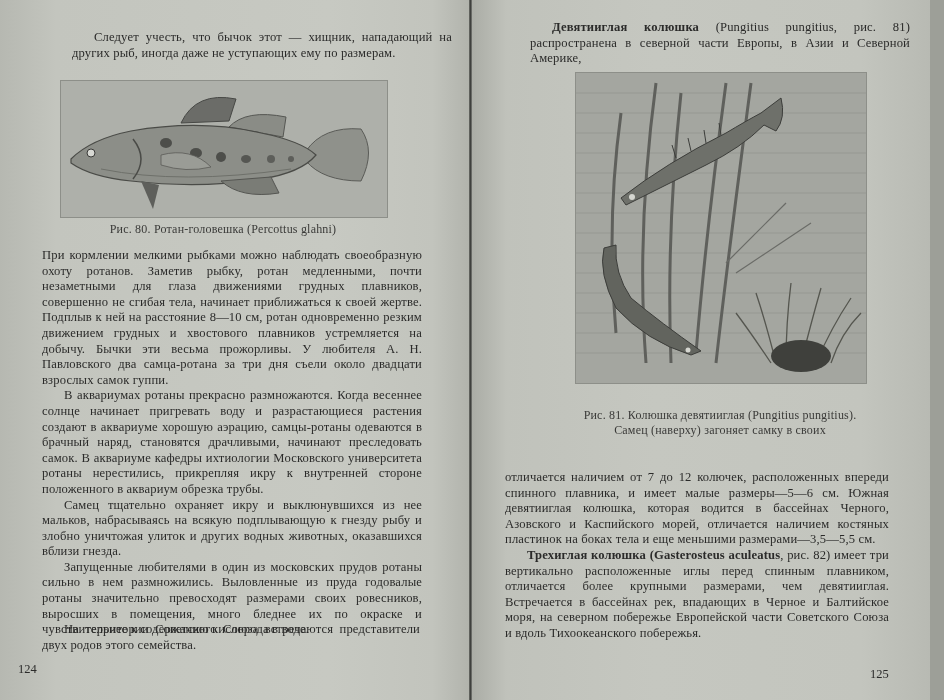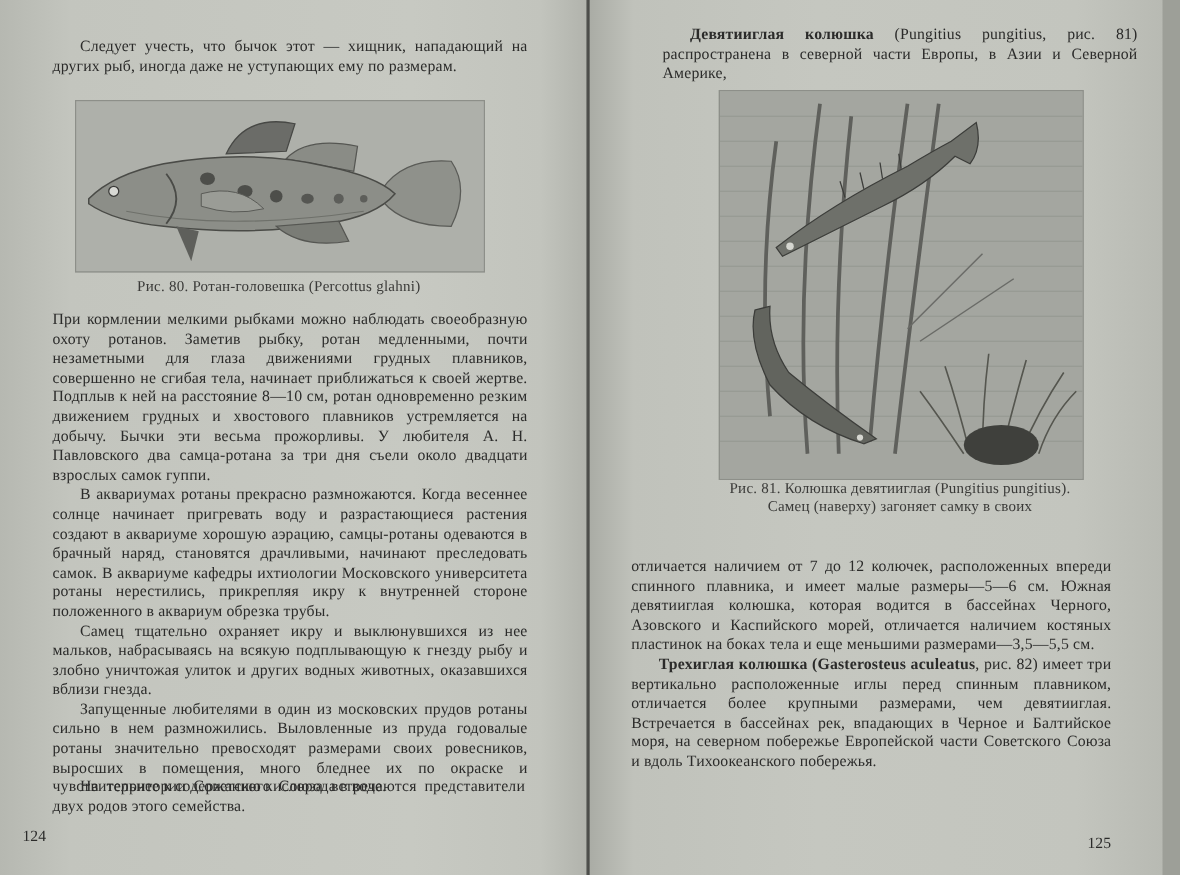--- a/index.html
+++ b/index.html
@@ -21,37 +21,37 @@
     background: linear-gradient(90deg, #a9aba4 0%, #c0c2bb 8%, #c5c7c0 40%, #c3c5be 85%, #b8bab3 100%);
   }
   .spine {
     position: absolute; left: 469px; top: 0; width: 3px; height: 700px;
     background: linear-gradient(90deg, #6f716c, #3f403d, #7d7f7a);
   }
   .text { font-size: 12.6px; line-height: 15.6px; text-align: justify; letter-spacing: 0.15px; }
   .text p { margin: 0; }
   .indent { text-indent: 22px; }
   .left-col { position: absolute; left: 42px; width: 378px; }
-  .right-col { position: absolute; left: 535px; width: 376px; }
+  .right-col { position: absolute; left: 535px; width: 376px; margin-top: 24px; }
   .caption { font-size: 12px; text-align: center; letter-spacing: 0.2px; color: #3a3a38; }
   .heading-small { font-size: 11.5px; font-weight: bold; text-align: center; letter-spacing: 0.5px; }
   .bold { font-weight: bold; }
   .page-num { position: absolute; font-size: 12.5px; }
   .figure {
     position: absolute; background: #a9aba5;
     border: 1px solid #8d8f89;
   }
 </style>
 </head>
 <body>
 
 <div class="spread">
 
   <div class="page page-left">
-    <div class="left-col text" style="top:30px; width:380px;">
+    <div class="left-col text" style="top:30px; width:380px;margin-left:30px;">
       <p class="indent">Следует учесть, что бычок этот — хищник, нападающий на других рыб, иногда даже не уступающих ему по размерам.</p>
     </div>
 
     <div class="figure" style="left:60px; top:80px; width:326px; height:136px;">
       <svg width="326" height="136" viewBox="0 0 326 136">
         <rect width="326" height="136" fill="#aeb0aa"></rect>
 
         <path d="M245 70 Q262 45 300 48 Q315 70 300 100 Q262 100 245 80 Z" fill="#8f918b" stroke="#5a5b57" stroke-width="1"></path>
 
         <path d="M120 42 Q135 10 175 18 L168 40 Z" fill="#6b6c68" stroke="#474845" stroke-width="1"></path>
@@ -151,21 +151,21 @@
             <line x1="115" y1="78" x2="112" y2="65"></line>
             <line x1="130" y1="70" x2="128" y2="57"></line>
             <line x1="145" y1="62" x2="143" y2="50"></line>
           </g>
 
         <path d="M28 175 Q22 200 40 235 Q70 268 115 282 L125 278 Q85 250 55 225 Q38 200 40 172 Z" fill="#62645e" stroke="#3c3d3a" stroke-width="1"></path>
         <circle cx="112" cy="277" r="2.5" fill="#d5d6d0"></circle>
       </svg>
     </div>
 
-    <div class="caption" style="position:absolute; left:70px; top:383px; width:360px;">
+    <div class="caption" style="position:absolute; left:70px; top:408px; width:360px;">
       <div>Рис. 81. Колюшка девятииглая (Pungitius pungitius).</div>
       <div>Самец (наверху) загоняет самку в своих</div>
     </div>
 
     <div class="right-col text" style="left:35px; top:446px; width:384px;">
       <p>отличается наличием от 7 до 12 колючек, расположенных впереди спинного плавника, и имеет малые размеры—5—6 см. Южная девятииглая колюшка, которая водится в бассейнах Черного, Азовского и Каспийского морей, отличается наличием костяных пластинок на боках тела и еще меньшими размерами—3,5—5,5 см.</p>
       <p class="indent">
         <span class="bold">Трехиглая колюшка (Gasterosteus aculeatus</span><span>, рис. 82) имеет три вертикально расположенные иглы перед спинным плавником, отличается более крупными размерами, чем девятииглая. Встречается в бассейнах рек, впадающих в Черное и Балтийское моря, на северном побережье Европейской части Советского Союза и вдоль Тихоокеанского побережья.</span>
       </p>
     </div>

